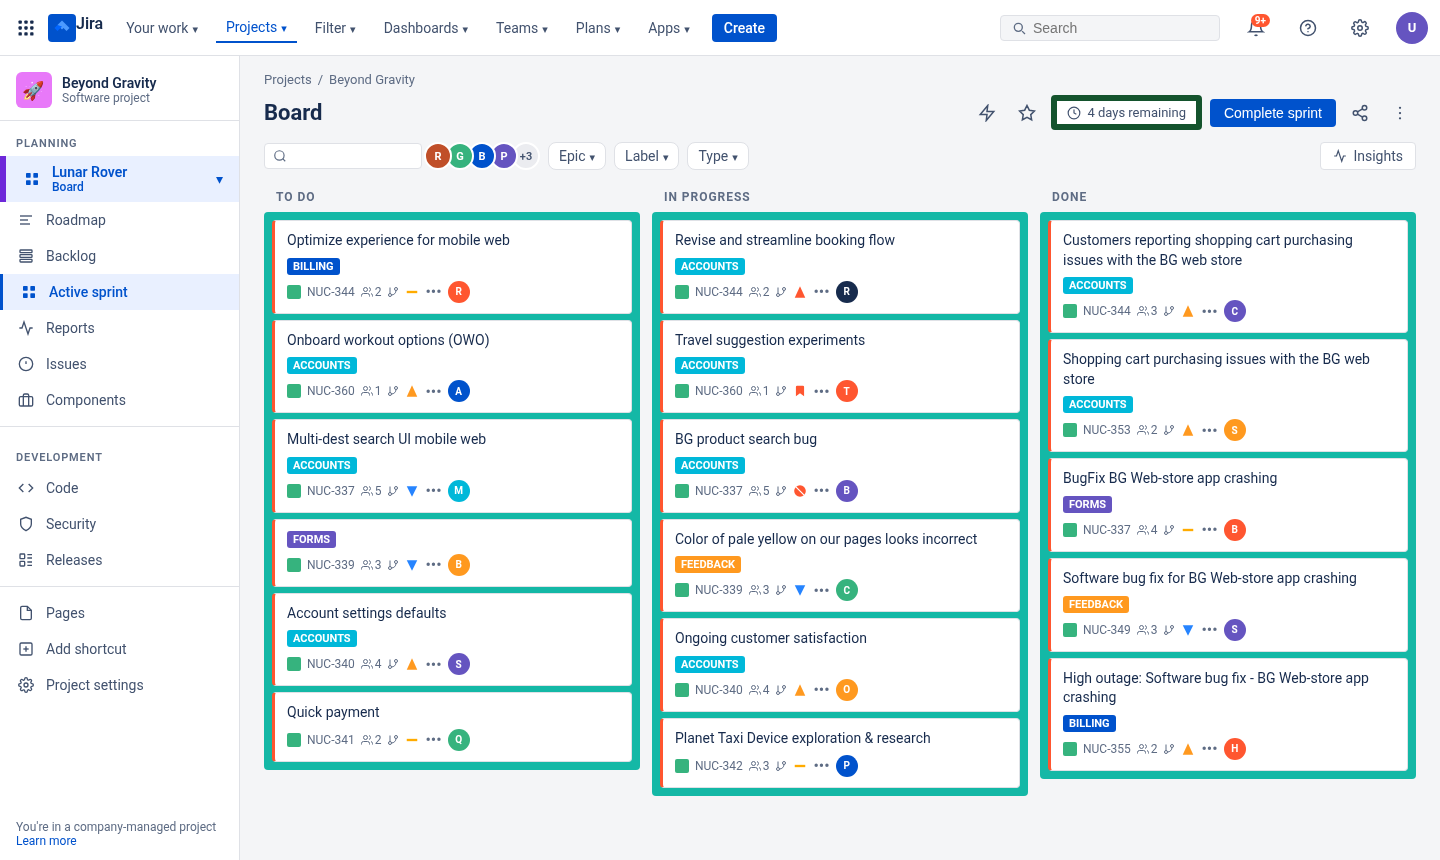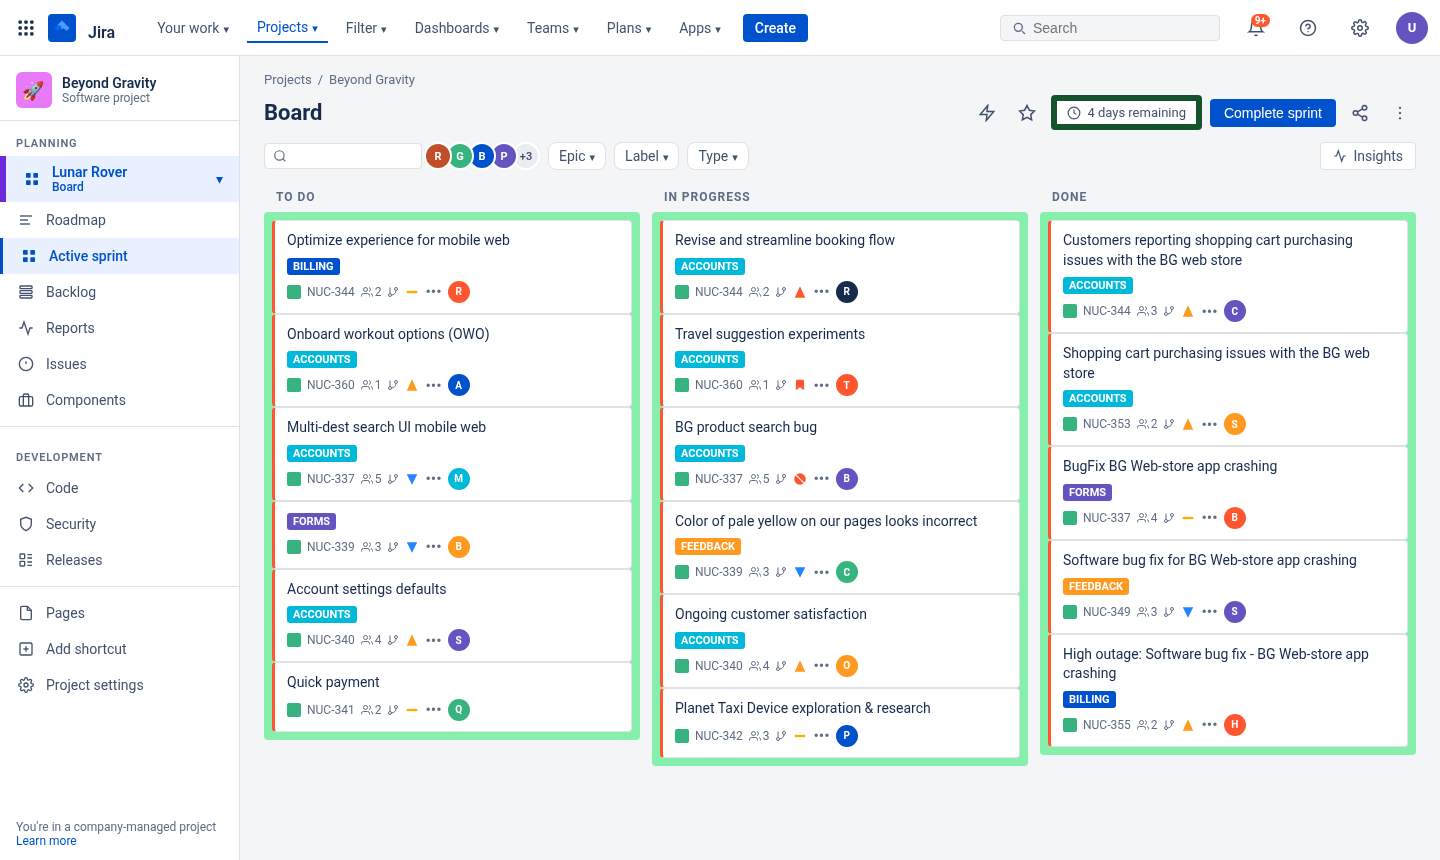--- a/index.html
+++ b/index.html
@@ -2,21 +2,21 @@
 <html><head>
   <meta charset="utf-8">
   <style>
     * { box-sizing: border-box; margin: 0; padding: 0; }
     body { font-family: -apple-system, BlinkMacSystemFont, "Segoe UI", Roboto, Oxygen, sans-serif; font-size: 14px; background: #f4f5f7; color: #172b4d; overflow: hidden; }
 
     
     .top-nav { display: flex; align-items: center; background: #fff; height: 56px; padding: 0 12px; border-bottom: 1px solid #dfe1e6; gap: 4px; position: fixed; top: 0; left: 0; right: 0; z-index: 100; }
     .top-nav-left { display: flex; align-items: center; gap: 8px; flex: 0 0 auto; }
     .grid-icon { width: 28px; height: 28px; display: flex; align-items: center; justify-content: center; cursor: pointer; border-radius: 4px; }
-    .jira-logo { display: flex; align-items: flex-end; gap: 12px; cursor: pointer; margin-right: 24px; }
+    .jira-logo { display: flex; align-items: flex-start; gap: 0; cursor: pointer; margin-right: 5px; }
     .jira-logo-icon { width: 28px; height: 28px; background: #0052cc; border-radius: 4px; display: flex; align-items: center; justify-content: center; }
     .jira-logo-text { font-size: 16px; font-weight: 600; color: #172b4d; }
     .nav-item { padding: 6px 10px; border-radius: 4px; cursor: pointer; font-size: 14px; color: #42526e; display: flex; align-items: center; gap: 4px; white-space: nowrap; }
     .nav-item.active { color: #0052cc; border-bottom: 2px solid #0052cc; border-radius: 0; }
     .nav-create { background: #0052cc; color: #fff; padding: 6px 12px; border-radius: 4px; cursor: pointer; font-weight: 500; margin-left: 4px; }
     .top-nav-right { margin-left: auto; display: flex; align-items: center; gap: 20px; }
     .search-bar { display: flex; align-items: center; background: #f4f5f7; border: 1px solid #dfe1e6; border-radius: 4px; padding: 4px 10px; gap: 6px; width: 220px; cursor: pointer; }
     .search-bar input { border: none; background: transparent; outline: none; font-size: 14px; color: #42526e; width: 150px; }
     .icon-btn { width: 32px; height: 32px; display: flex; align-items: center; justify-content: center; border-radius: 50%; cursor: pointer; position: relative; color: #42526e; }
     .badge { position: absolute; top: 2px; right: 2px; background: #ff5630; color: #fff; border-radius: 10px; font-size: 10px; padding: 1px 4px; font-weight: bold; }
@@ -57,21 +57,21 @@
     .avatars { display: flex; align-items: center; }
     .avatar-sm { width: 28px; height: 28px; border-radius: 50%; margin-left: -6px; border: 2px solid #fff; display: flex; align-items: center; justify-content: center; font-size: 11px; font-weight: bold; color: #fff; cursor: pointer; }
     .avatar-count { background: #ebecf0; color: #42526e; font-weight: 600; font-size: 11px; }
     .filter-btn { display: flex; align-items: center; gap: 4px; background: #fff; border: 1px solid #dfe1e6; border-radius: 8px; padding: 5px 10px; cursor: pointer; font-size: 14px; color: #42526e; }
     .insights-btn { margin-left: auto; display: flex; align-items: center; gap: 6px; background: #fff; border: 1px solid #dfe1e6; border-radius: 4px; padding: 5px 12px; cursor: pointer; font-size: 14px; color: #42526e; }
 
     
     .board { display: flex; padding: 0 24px 24px; gap: 12px; overflow-x: auto; align-items: flex-start; }
     .column { flex: 1; min-width: 280px; max-width: 380px; }
     .column-header { font-size: 12px; font-weight: 700; color: #5e6c84; text-transform: uppercase; letter-spacing: 0.08em; padding: 8px 12px; }
-    .column-body { background: #86efac; border-radius: 4px; padding: 8px; display: flex; flex-direction: column; gap: 0; }
+    .column-body { background: #14b8a6; border-radius: 4px; padding: 8px; display: flex; flex-direction: column; gap: 6px; }
     .card { background: #fff; border-radius: 4px; padding: 10px 12px; border: 1px solid #dfe1e6; border-left: 3px solid #ff5630; cursor: pointer; }
     .card-title { font-size: 14px; color: #172b4d; margin-bottom: 6px; line-height: 1.4; }
     .card-tag { display: inline-block; border-radius: 3px; font-size: 11px; font-weight: 700; padding: 2px 6px; margin-bottom: 6px; }
     .tag-accounts { background: #00b8d9; color: #fff; }
     .tag-billing { background: #0052cc; color: #fff; }
     .tag-forms { background: #6554c0; color: #fff; }
     .tag-feedback { background: #ff991f; color: #fff; }
     .card-footer { display: flex; align-items: center; gap: 6px; }
     .card-id { font-size: 12px; color: #5e6c84; display: flex; align-items: center; gap: 3px; }
     .story-icon { display: inline-block; width: 14px; height: 14px; background: #36b37e; border-radius: 2px; flex-shrink: 0; }
@@ -207,40 +207,40 @@
     <div class="sidebar-item">
       <div class="item-icon">
         <svg width="16" height="16" viewBox="0 0 24 24" fill="none" stroke="#42526e" stroke-width="2">
           <line x1="3" y1="6" x2="21" y2="6"></line>
             <line x1="3" y1="12" x2="15" y2="12"></line>
             <line x1="3" y1="18" x2="18" y2="18"></line>
         </svg>
       </div>
       <span>Roadmap</span>
     </div>
+    <div class="sidebar-item">
+      <div class="item-icon">
+        <svg width="16" height="16" viewBox="0 0 24 24" fill="none" stroke="#42526e" stroke-width="2">
+          <rect x="3" y="3" width="18" height="4" rx="1"></rect>
+            <rect x="3" y="10" width="18" height="4" rx="1"></rect>
+            <rect x="3" y="17" width="18" height="4" rx="1"></rect>
+        </svg>
+      </div>
+      <span>Backlog</span>
+    </div>
     <div class="sidebar-item" style="background:#e9f0ff;border-left:3px solid #0052cc;color:#0052cc">
       <div class="item-icon">
         <svg width="16" height="16" viewBox="0 0 24 24" fill="#0052cc">
           <rect x="3" y="3" width="7" height="7" rx="1"></rect>
             <rect x="14" y="3" width="7" height="7" rx="1"></rect>
             <rect x="3" y="14" width="7" height="7" rx="1"></rect>
             <rect x="14" y="14" width="7" height="7" rx="1"></rect>
         </svg>
       </div>
       <span style="color:#0052cc;font-weight:500">Active sprint</span>
-    </div>
-    <div class="sidebar-item">
-      <div class="item-icon">
-        <svg width="16" height="16" viewBox="0 0 24 24" fill="none" stroke="#42526e" stroke-width="2">
-          <rect x="3" y="3" width="18" height="4" rx="1"></rect>
-            <rect x="3" y="10" width="18" height="4" rx="1"></rect>
-            <rect x="3" y="17" width="18" height="4" rx="1"></rect>
-        </svg>
-      </div>
-      <span>Backlog</span>
     </div>
     <div class="sidebar-item">
       <div class="item-icon">
         <svg width="16" height="16" viewBox="0 0 24 24" fill="none" stroke="#42526e" stroke-width="2">
           <polyline points="22 12 18 12 15 21 9 3 6 12 2 12"></polyline>
         </svg>
       </div>
       <span>Reports</span>
     </div>
     <div class="sidebar-item">

